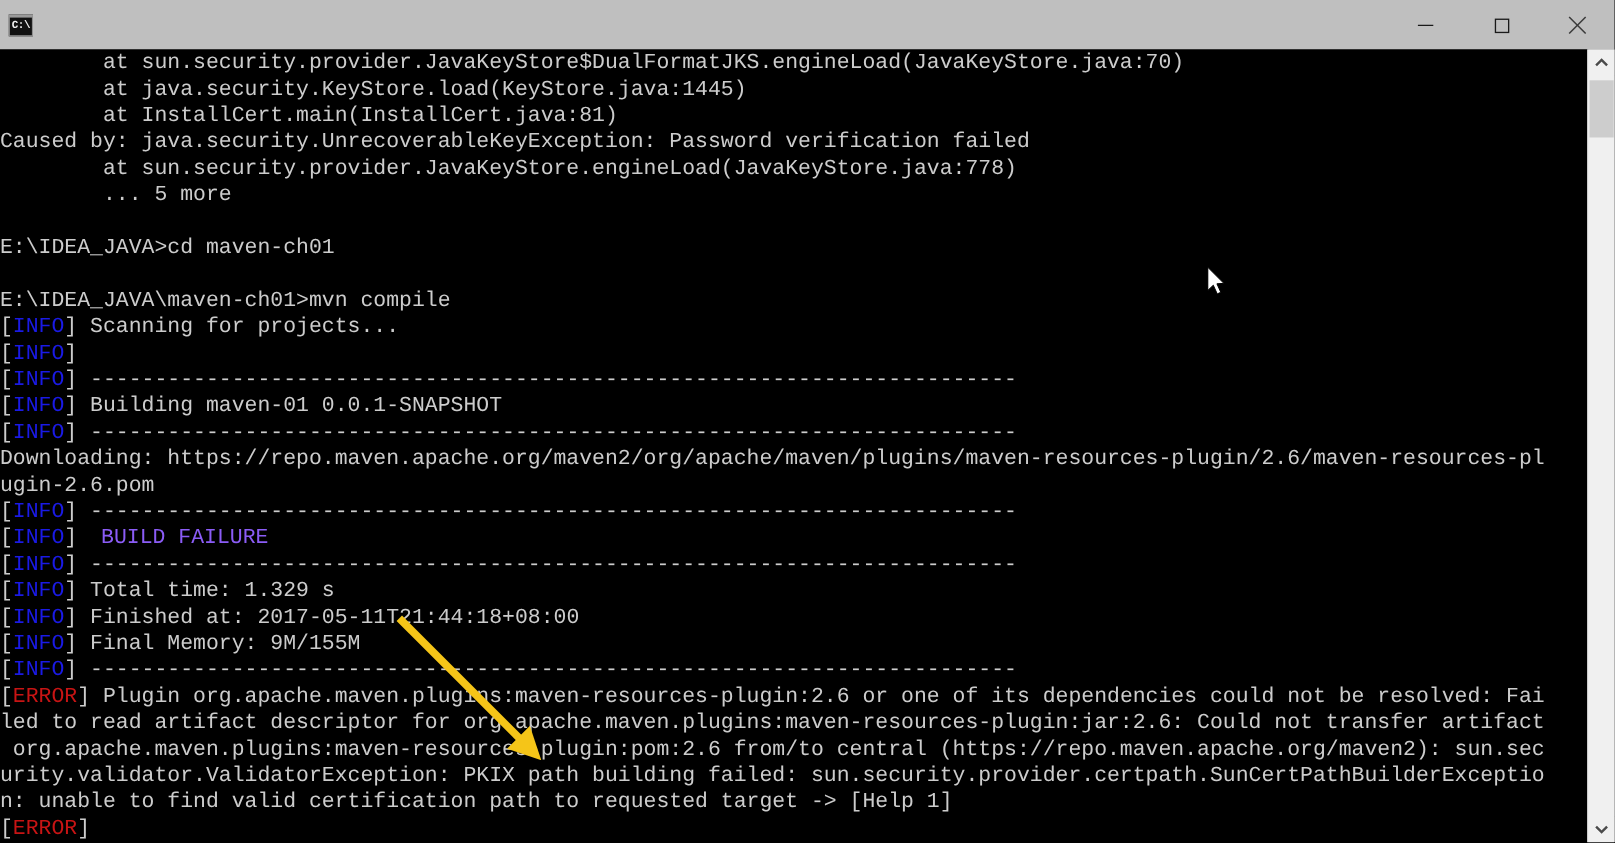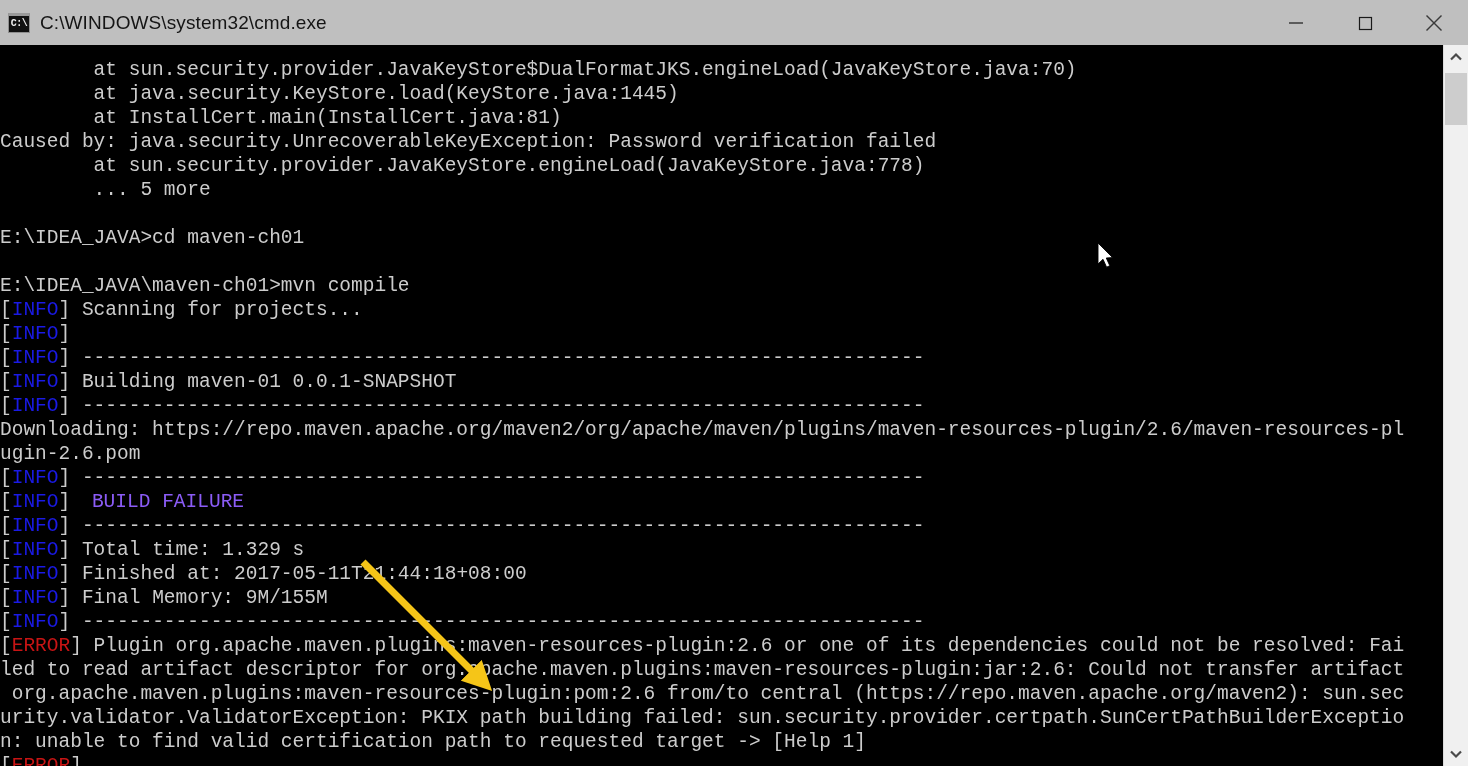--- a/index.html
+++ b/index.html
@@ -75,21 +75,21 @@
     left: 0; top: 45px;
     width: 1443px; height: 721px;
     background: #000;
     overflow: hidden;
     font-family: "Liberation Mono", "DejaVu Sans Mono", monospace;
     font-size: 19.5px;
     line-height: 24px;
     color: #cccccc;
     white-space: pre;
     letter-spacing: 0px;
-    padding-top: 13px;
+    padding-top: 0;
   }
   .line {
     height: 24px;
     white-space: pre;
     overflow: hidden;
     font-family: "Liberation Mono", "DejaVu Sans Mono", monospace;
     font-size: 19.5px;
     line-height: 24px;
   }
   .c-info   { color: #1a1ae6; text-align: center; }
@@ -144,21 +144,20 @@
 </head>
 <body>
 
 <div id="window">
 
   <div id="titlebar">
     <div id="titlebar-left">
       <div class="cmd-icon">
         <span>C:\</span>
       </div>
-      <div id="title-text">C:\WINDOWS\system32\cmd.exe</div>
     </div>
     <div id="window-controls">
       <div class="win-btn">
         <svg width="24" height="24" viewBox="0 0 24 24">
           <line x1="5" y1="12" x2="19" y2="12" stroke="#1a1a1a" stroke-width="1.2"></line>
         </svg>
       </div>
       <div class="win-btn">
         <svg width="24" height="24" viewBox="0 0 24 24">
           <rect x="6.5" y="6.5" width="12" height="12" fill="none" stroke="#1a1a1a" stroke-width="1.2"></rect>

